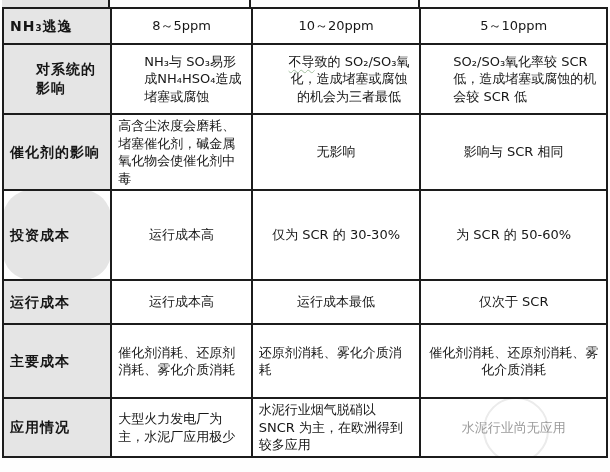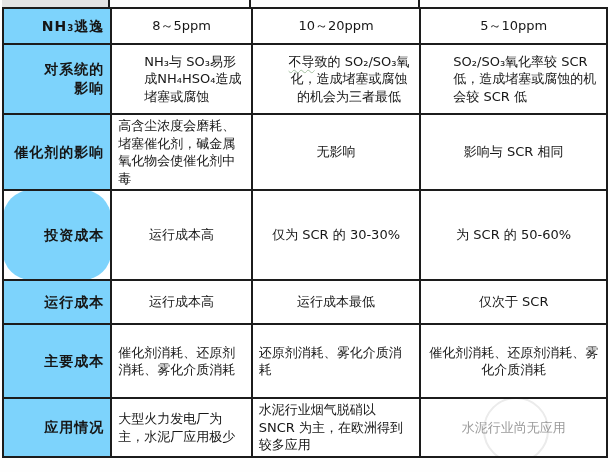--- a/index.html
+++ b/index.html
@@ -24,26 +24,26 @@
   .cmp td{
     border:2px solid #1c1c1c;
     padding:2px 6px;
     font-size:13px;line-height:1.35;
     vertical-align:middle;
     text-align:center;
     word-break:break-word;
     overflow:hidden;
   }
   .cmp td.label{
-    background:#7dd3fc;
+    background:#e5e5e5;
     font-weight:bold;
     font-size:14px;
     letter-spacing:1px;
     white-space:pre-line;
-    text-align:right;
+    text-align:left;
   }
   
   .cmp tr:nth-child(1) td{height:30px;}
   .cmp tr:nth-child(2) td{height:64px;padding-left:32px;}
   .cmp tr:nth-child(3) td{height:64px;}
   .cmp tr:nth-child(4) td{height:84px;border-radius:28px;}
   .cmp tr:nth-child(5) td{height:38px;margin-top:20px;}
   .cmp tr:nth-child(6) td{height:68px;}
   .cmp tr:nth-child(7) td{height:38px;}
   .cmp tr:nth-child(8) td{height:56px;}

